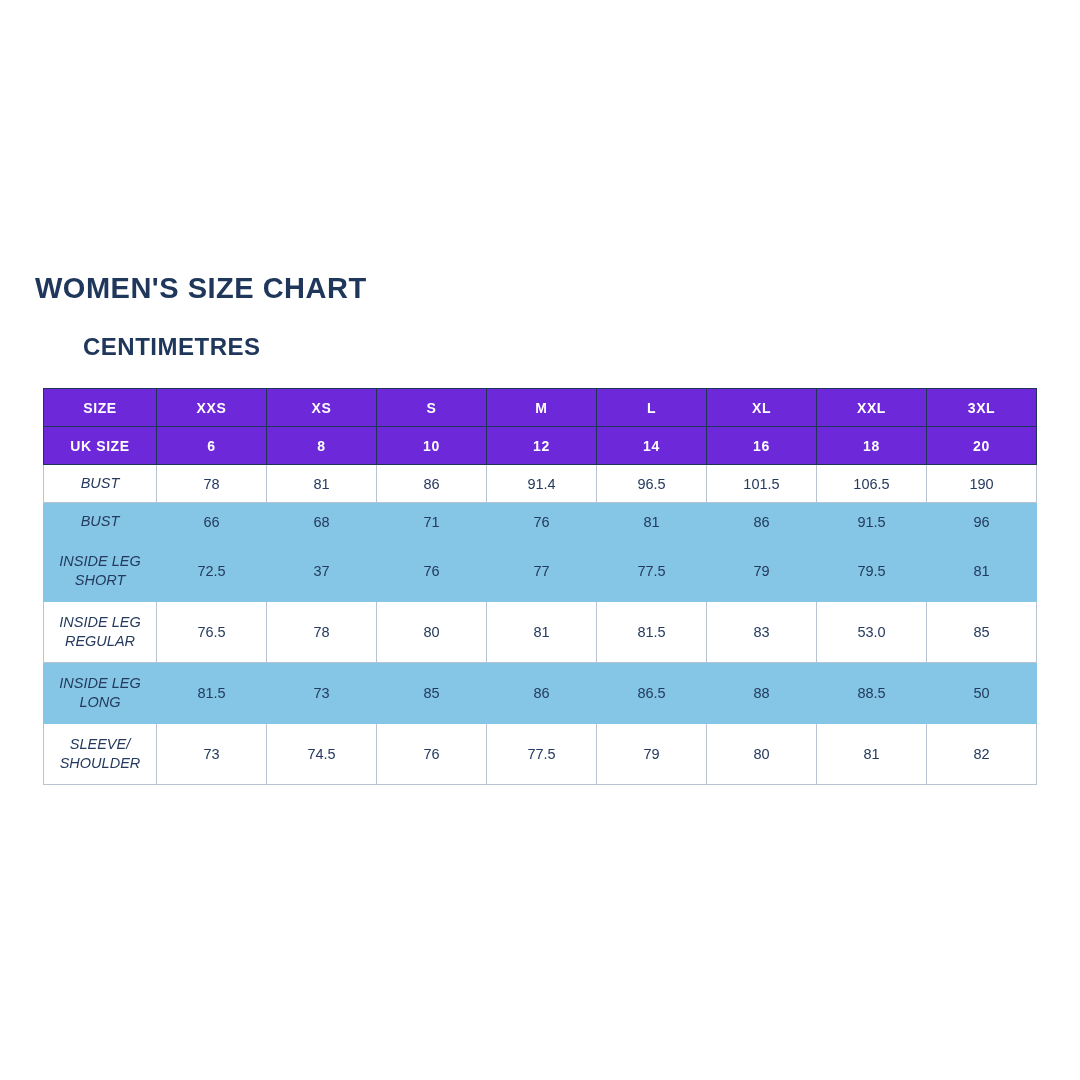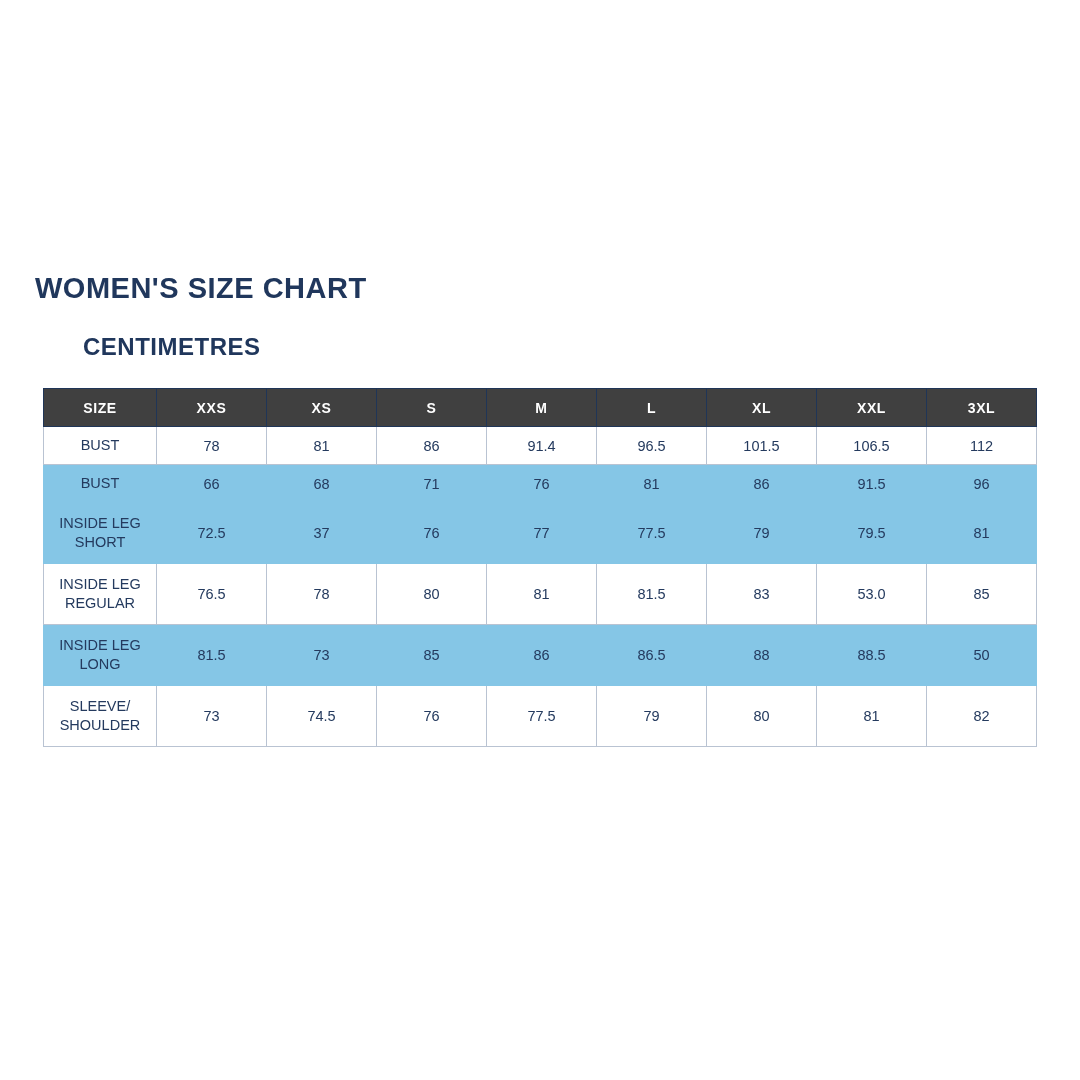--- a/index.html
+++ b/index.html
@@ -64,35 +64,36 @@
     text-align: center;
     vertical-align: middle;
     padding: 0;
     height: 37px;
   }
   col.label-col { width: 113px; }
   col.data-col  { width: 110px; }
 
   
   tr.head-row td, tr.head-row th {
-    background: #404040;
+    background: #6d28d9;
     color: #ffffff;
     font-weight: bold;
     border: 1px solid #1f3557;
     letter-spacing: 0.6px;
     font-size: 14px;
   }
   tr.head-row td.row-label, tr.head-row th.row-label {
     text-align: center;
   }
   td.row-label {
     text-align: left;
     padding-left: 10px;
     font-size: 14.5px;
     line-height: 1.25;
+    font-style: italic;
   }
   tr.alt td {
     background: #85c6e6;
     border-color: #85c6e6;
   }
   tr.plain td {
     background: #ffffff;
   }
   tr.tall td {
     height: 60px;
@@ -130,31 +131,42 @@
           <th>XXS</th>
           <th>XS</th>
           <th>S</th>
           <th>M</th>
           <th>L</th>
           <th>XL</th>
           <th>XXL</th>
           <th>3XL</th>
         </tr>
 
+        <tr class="head-row">
+          <th class="row-label">UK SIZE</th>
+          <th>6</th>
+          <th>8</th>
+          <th>10</th>
+          <th>12</th>
+          <th>14</th>
+          <th>16</th>
+          <th>18</th>
+          <th>20</th>
+        </tr>
 
         <tr class="plain">
           <td class="row-label">BUST</td>
           <td>78</td>
           <td>81</td>
           <td>86</td>
           <td>91.4</td>
           <td>96.5</td>
           <td>101.5</td>
           <td>106.5</td>
-          <td>112</td>
+          <td>190</td>
         </tr>
 
         <tr class="alt">
           <td class="row-label">BUST</td>
           <td>66</td>
           <td>68</td>
           <td>71</td>
           <td>76</td>
           <td>81</td>
           <td>86</td>

